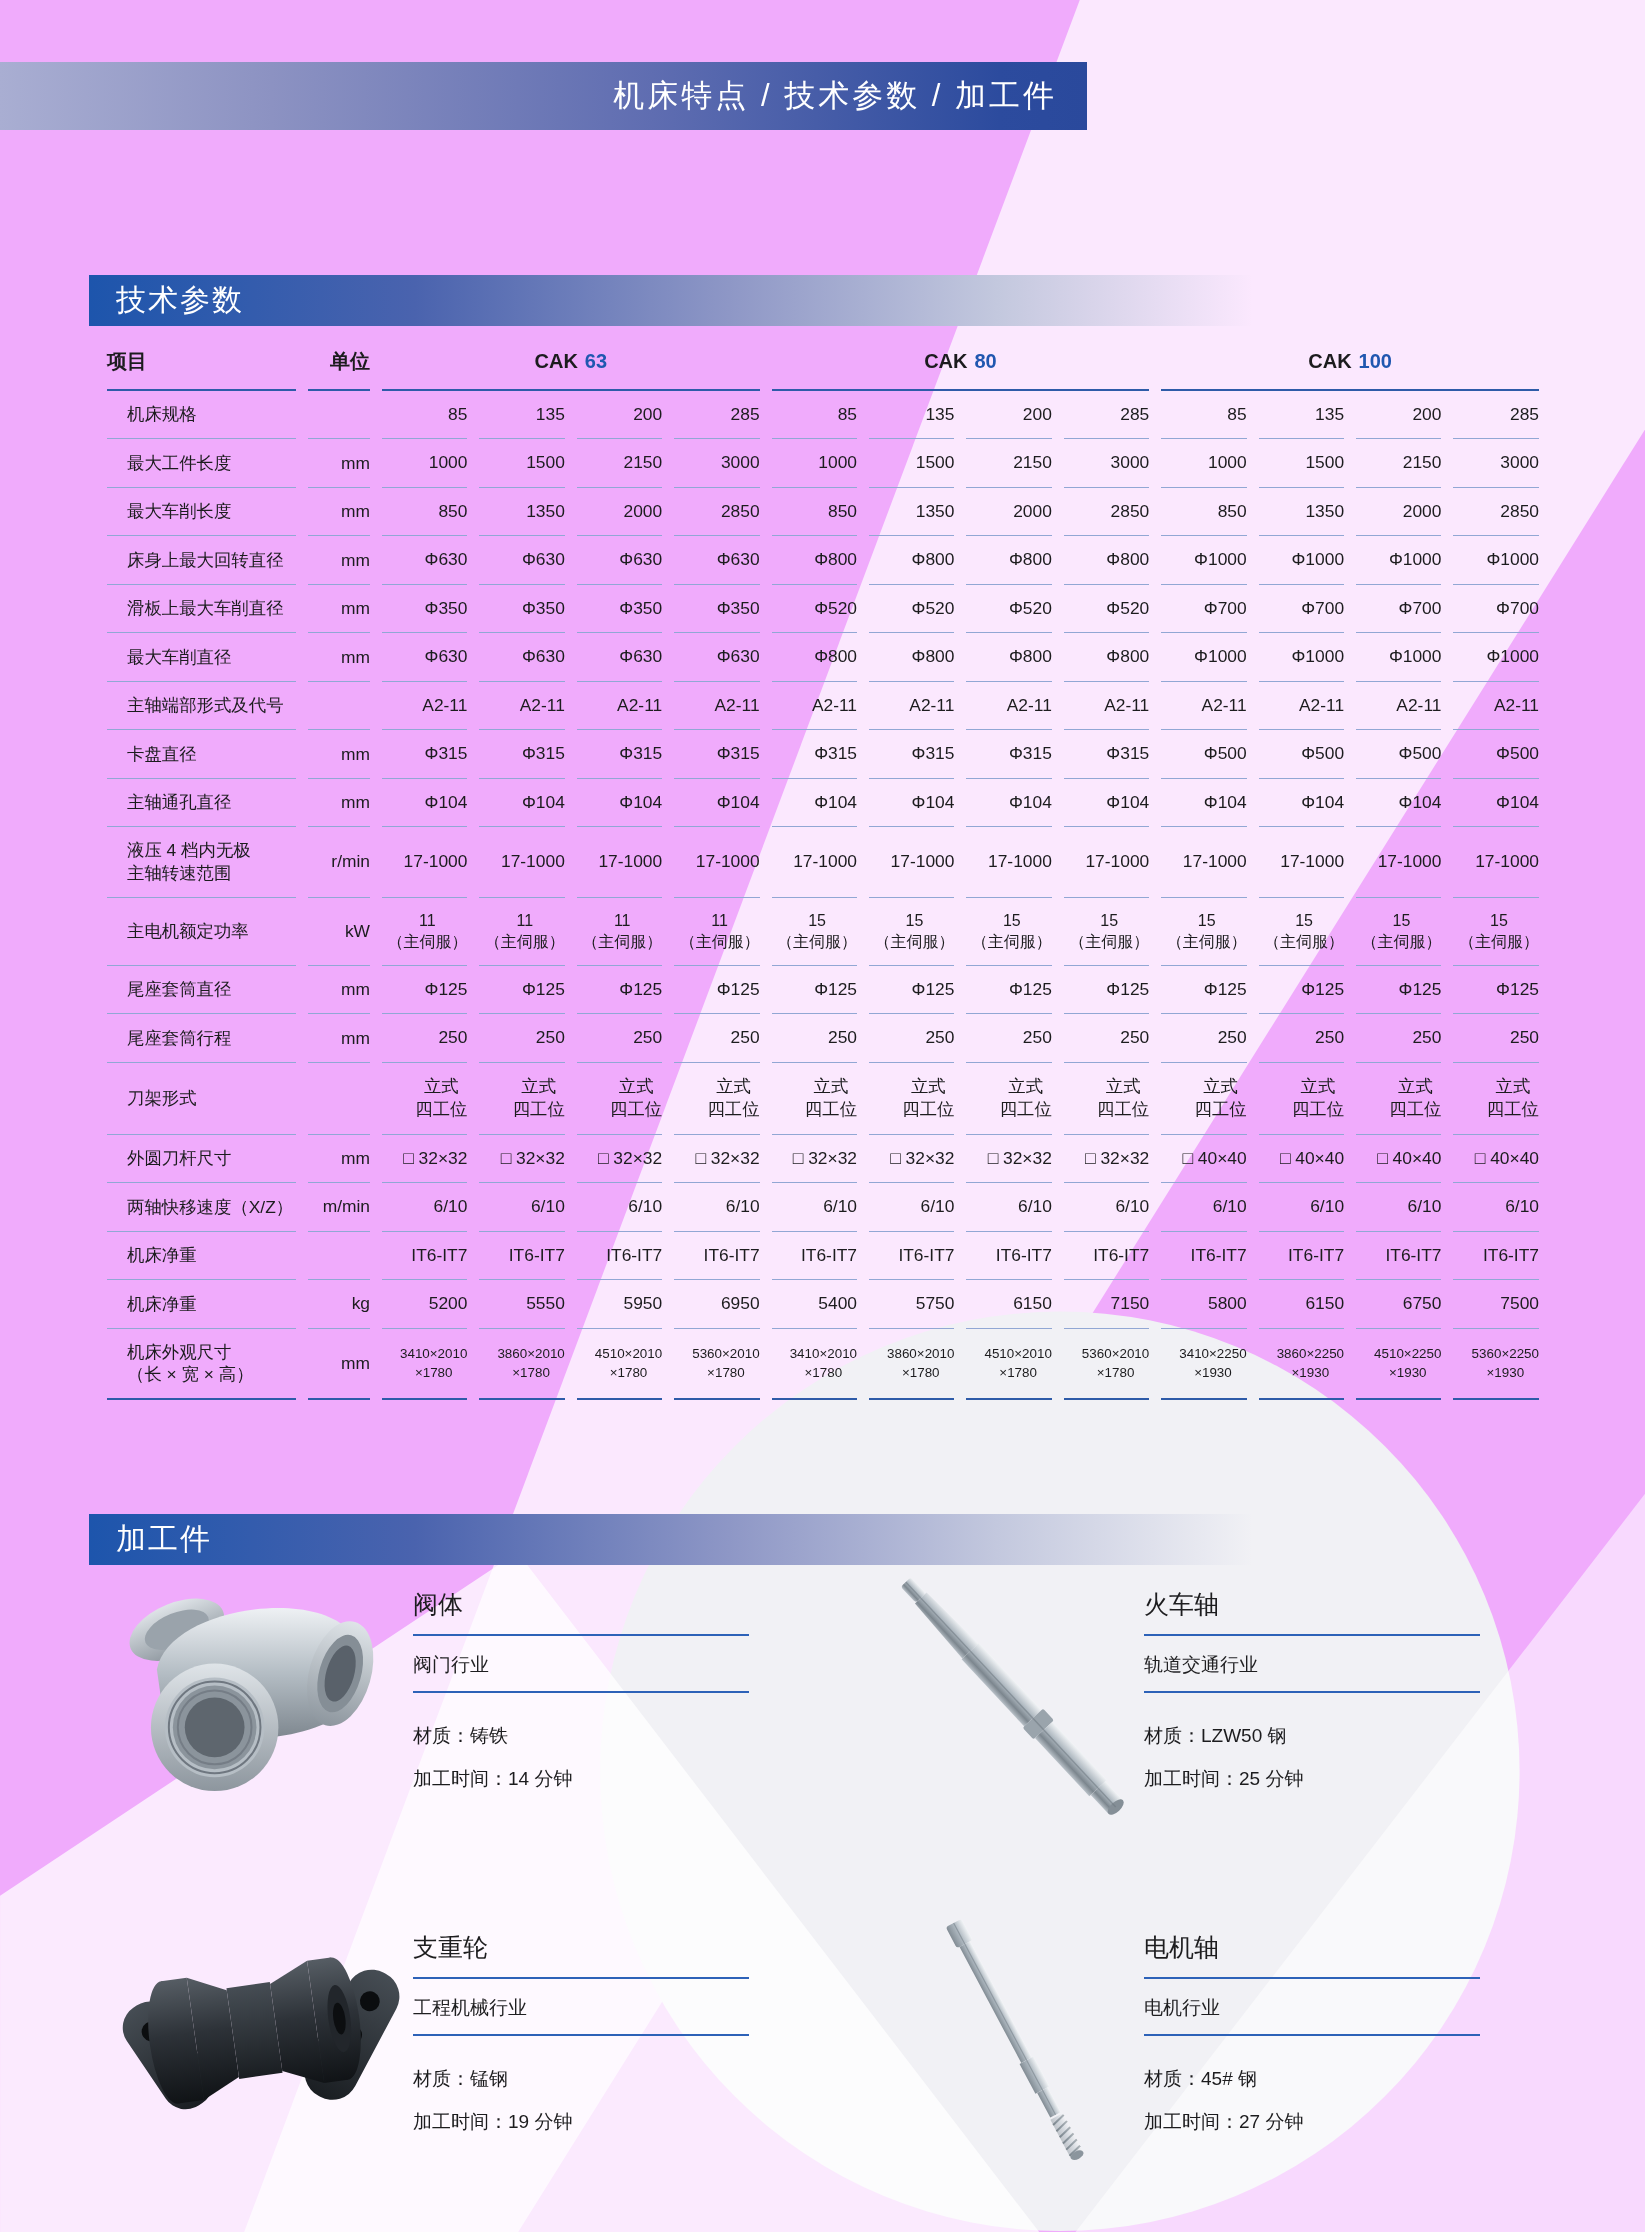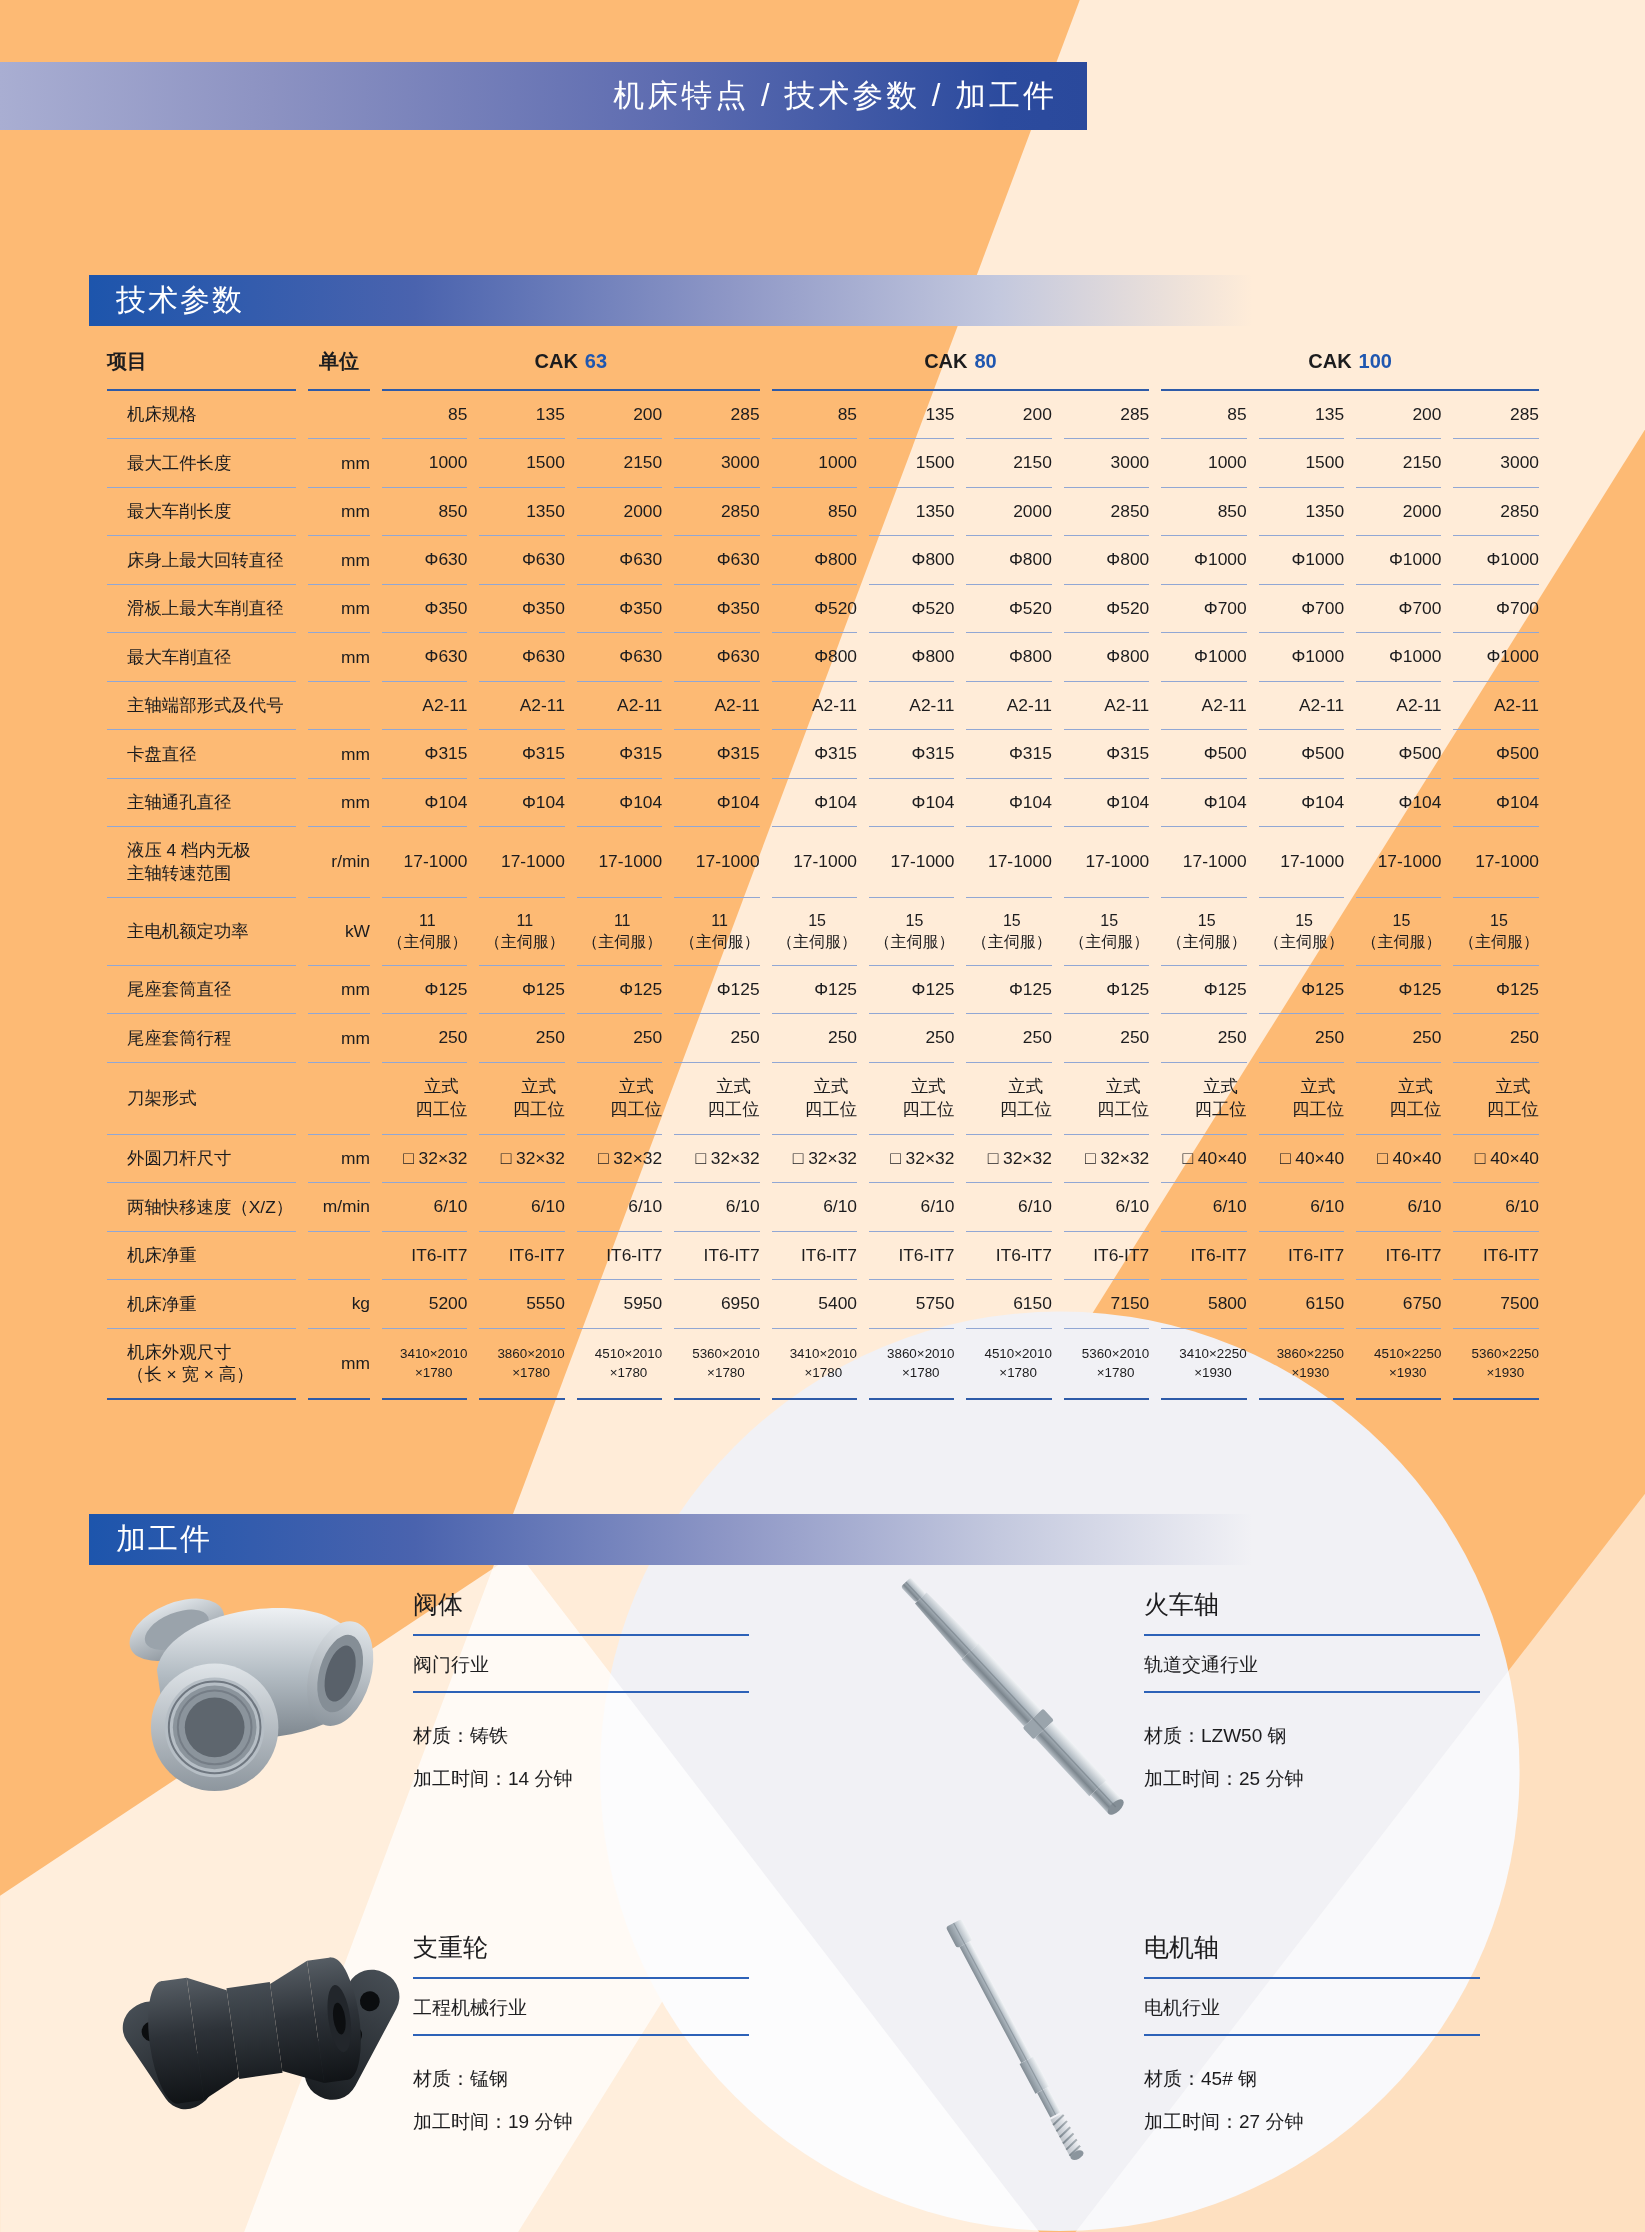--- a/index.html
+++ b/index.html
@@ -1,16 +1,16 @@
 <!DOCTYPE html>
 <html><head>
 <meta charset="utf-8">
 <style>
   html,body{margin:0;padding:0;background:#e8e8ea;}
-  .page{position:relative;width:1646px;height:2233px;background:#fdba74;overflow:hidden;
+  .page{position:relative;width:1646px;height:2233px;background:#f0abfc;overflow:hidden;
         font-family:"Liberation Sans","DejaVu Sans",sans-serif;color:#1c1c1e;}
   .bg-svg{position:absolute;left:0;top:0;pointer-events:none;}
 
   
   .top-banner{position:absolute;left:0;top:62px;width:1087px;height:68px;
       background:linear-gradient(90deg,#a9aed2 0%,#8c92c2 25%,#5f6db1 60%,#2c4b9e 92%,#2a499c 100%);
       display:flex;align-items:center;justify-content:flex-end;}
   .top-banner span{color:#fff;font-size:31px;letter-spacing:3px;padding-right:30px;font-weight:400;}
 
   
@@ -20,21 +20,21 @@
   .section-banner span{color:#fff;font-size:30px;font-weight:400;letter-spacing:2px;padding-left:27px;}
   #specs-banner{top:275px;}
   #parts-banner{top:1514px;font-family:Liberation Mono, monospace;}
 
   
   .specs-table{position:absolute;left:95px;top:338px;width:1456px;
       border-collapse:separate;border-spacing:12px 0;table-layout:fixed;}
   .specs-table th,.specs-table td{vertical-align:middle;padding:12px 0;}
   .specs-table thead th{border-bottom:2px solid #2e5ba8;font-size:20px;font-weight:700;padding:10px 0 14px;}
   th.c-item{text-align:left;padding-left:20px;width:189px;}
-  th.c-unit{width:62px;}
+  th.c-unit{text-align:right;width:62px;}
   th.c-group{text-align:center;}
   .grp-num{color:#2057b0;margin-left:7px;}
   .specs-table tbody td{border-bottom:1px solid #91a7d4;font-size:17.4px;}
   .specs-table tbody tr:last-child td{border-bottom:2px solid #2e5ba8;}
   td.c-item{text-align:left;padding-left:20px;white-space:pre-line;font-size:18px;line-height:1.3;}
   td.c-unit{text-align:right;}
   td.c-val{text-align:right;}
   .v{display:inline-block;text-align:center;white-space:pre-line;line-height:1.35;}
   tr.style-compact td.c-val{font-size:16px;}
   tr.style-tiny td.c-val{font-size:13.4px;}

